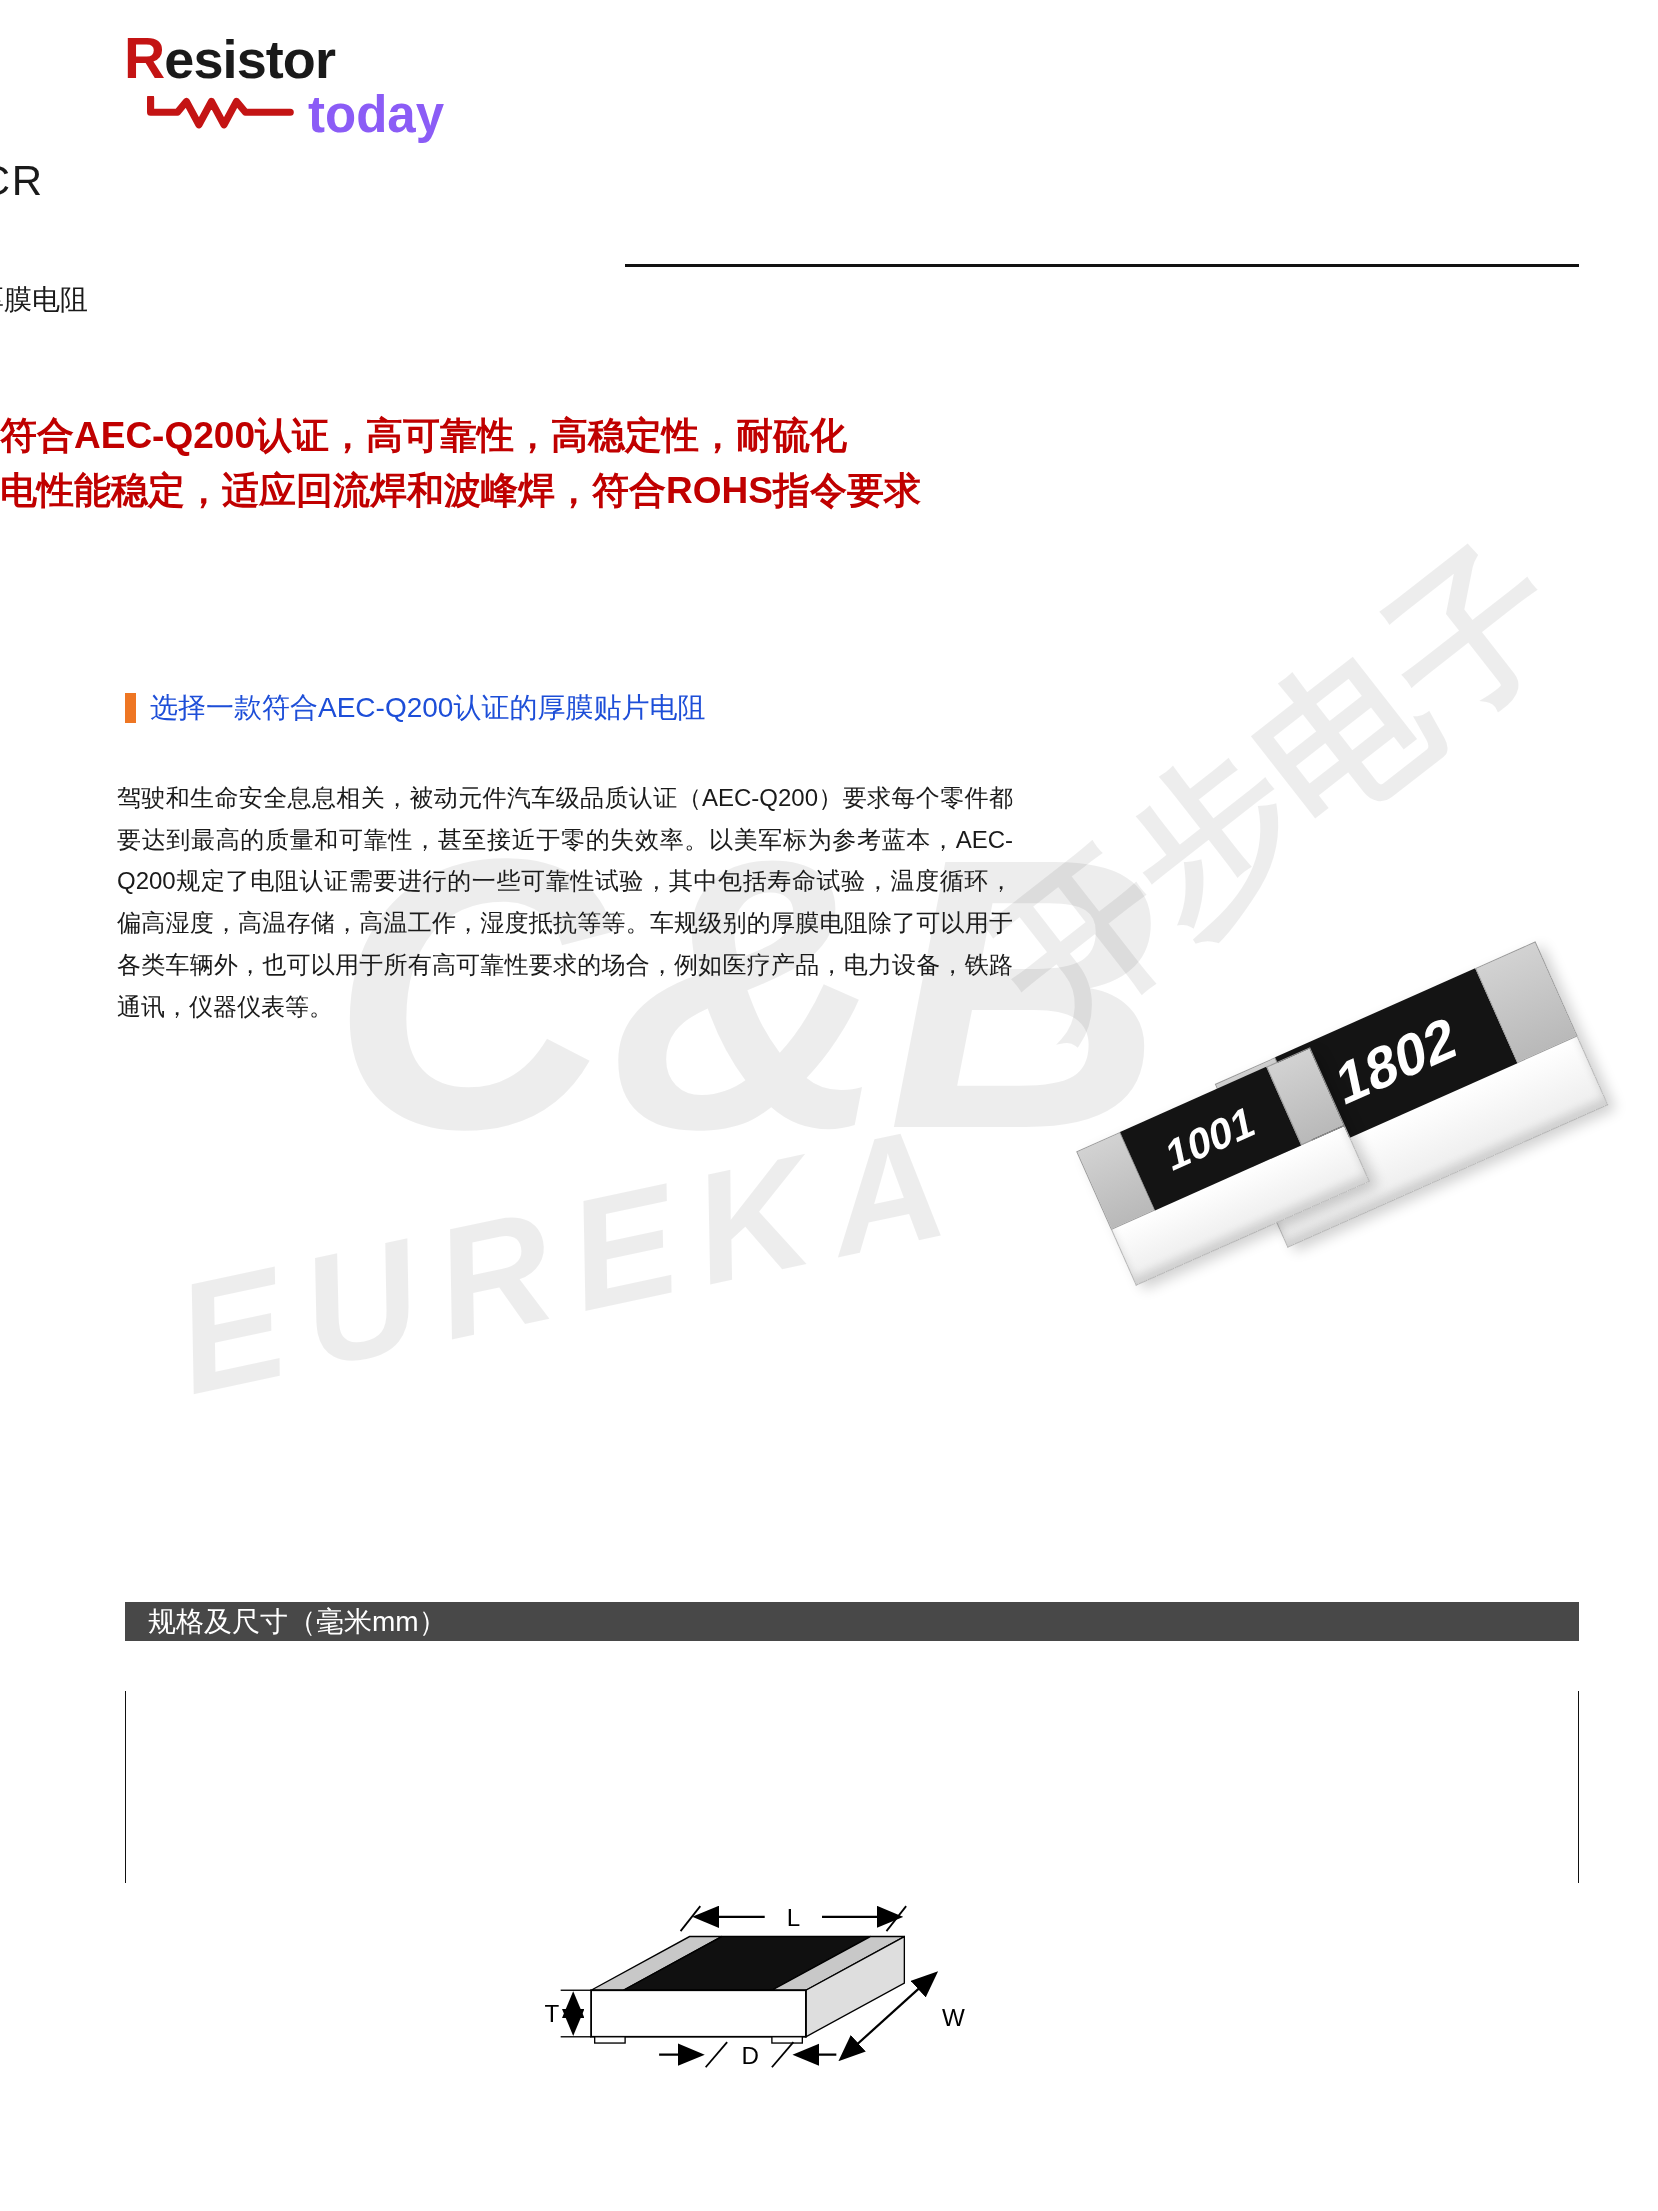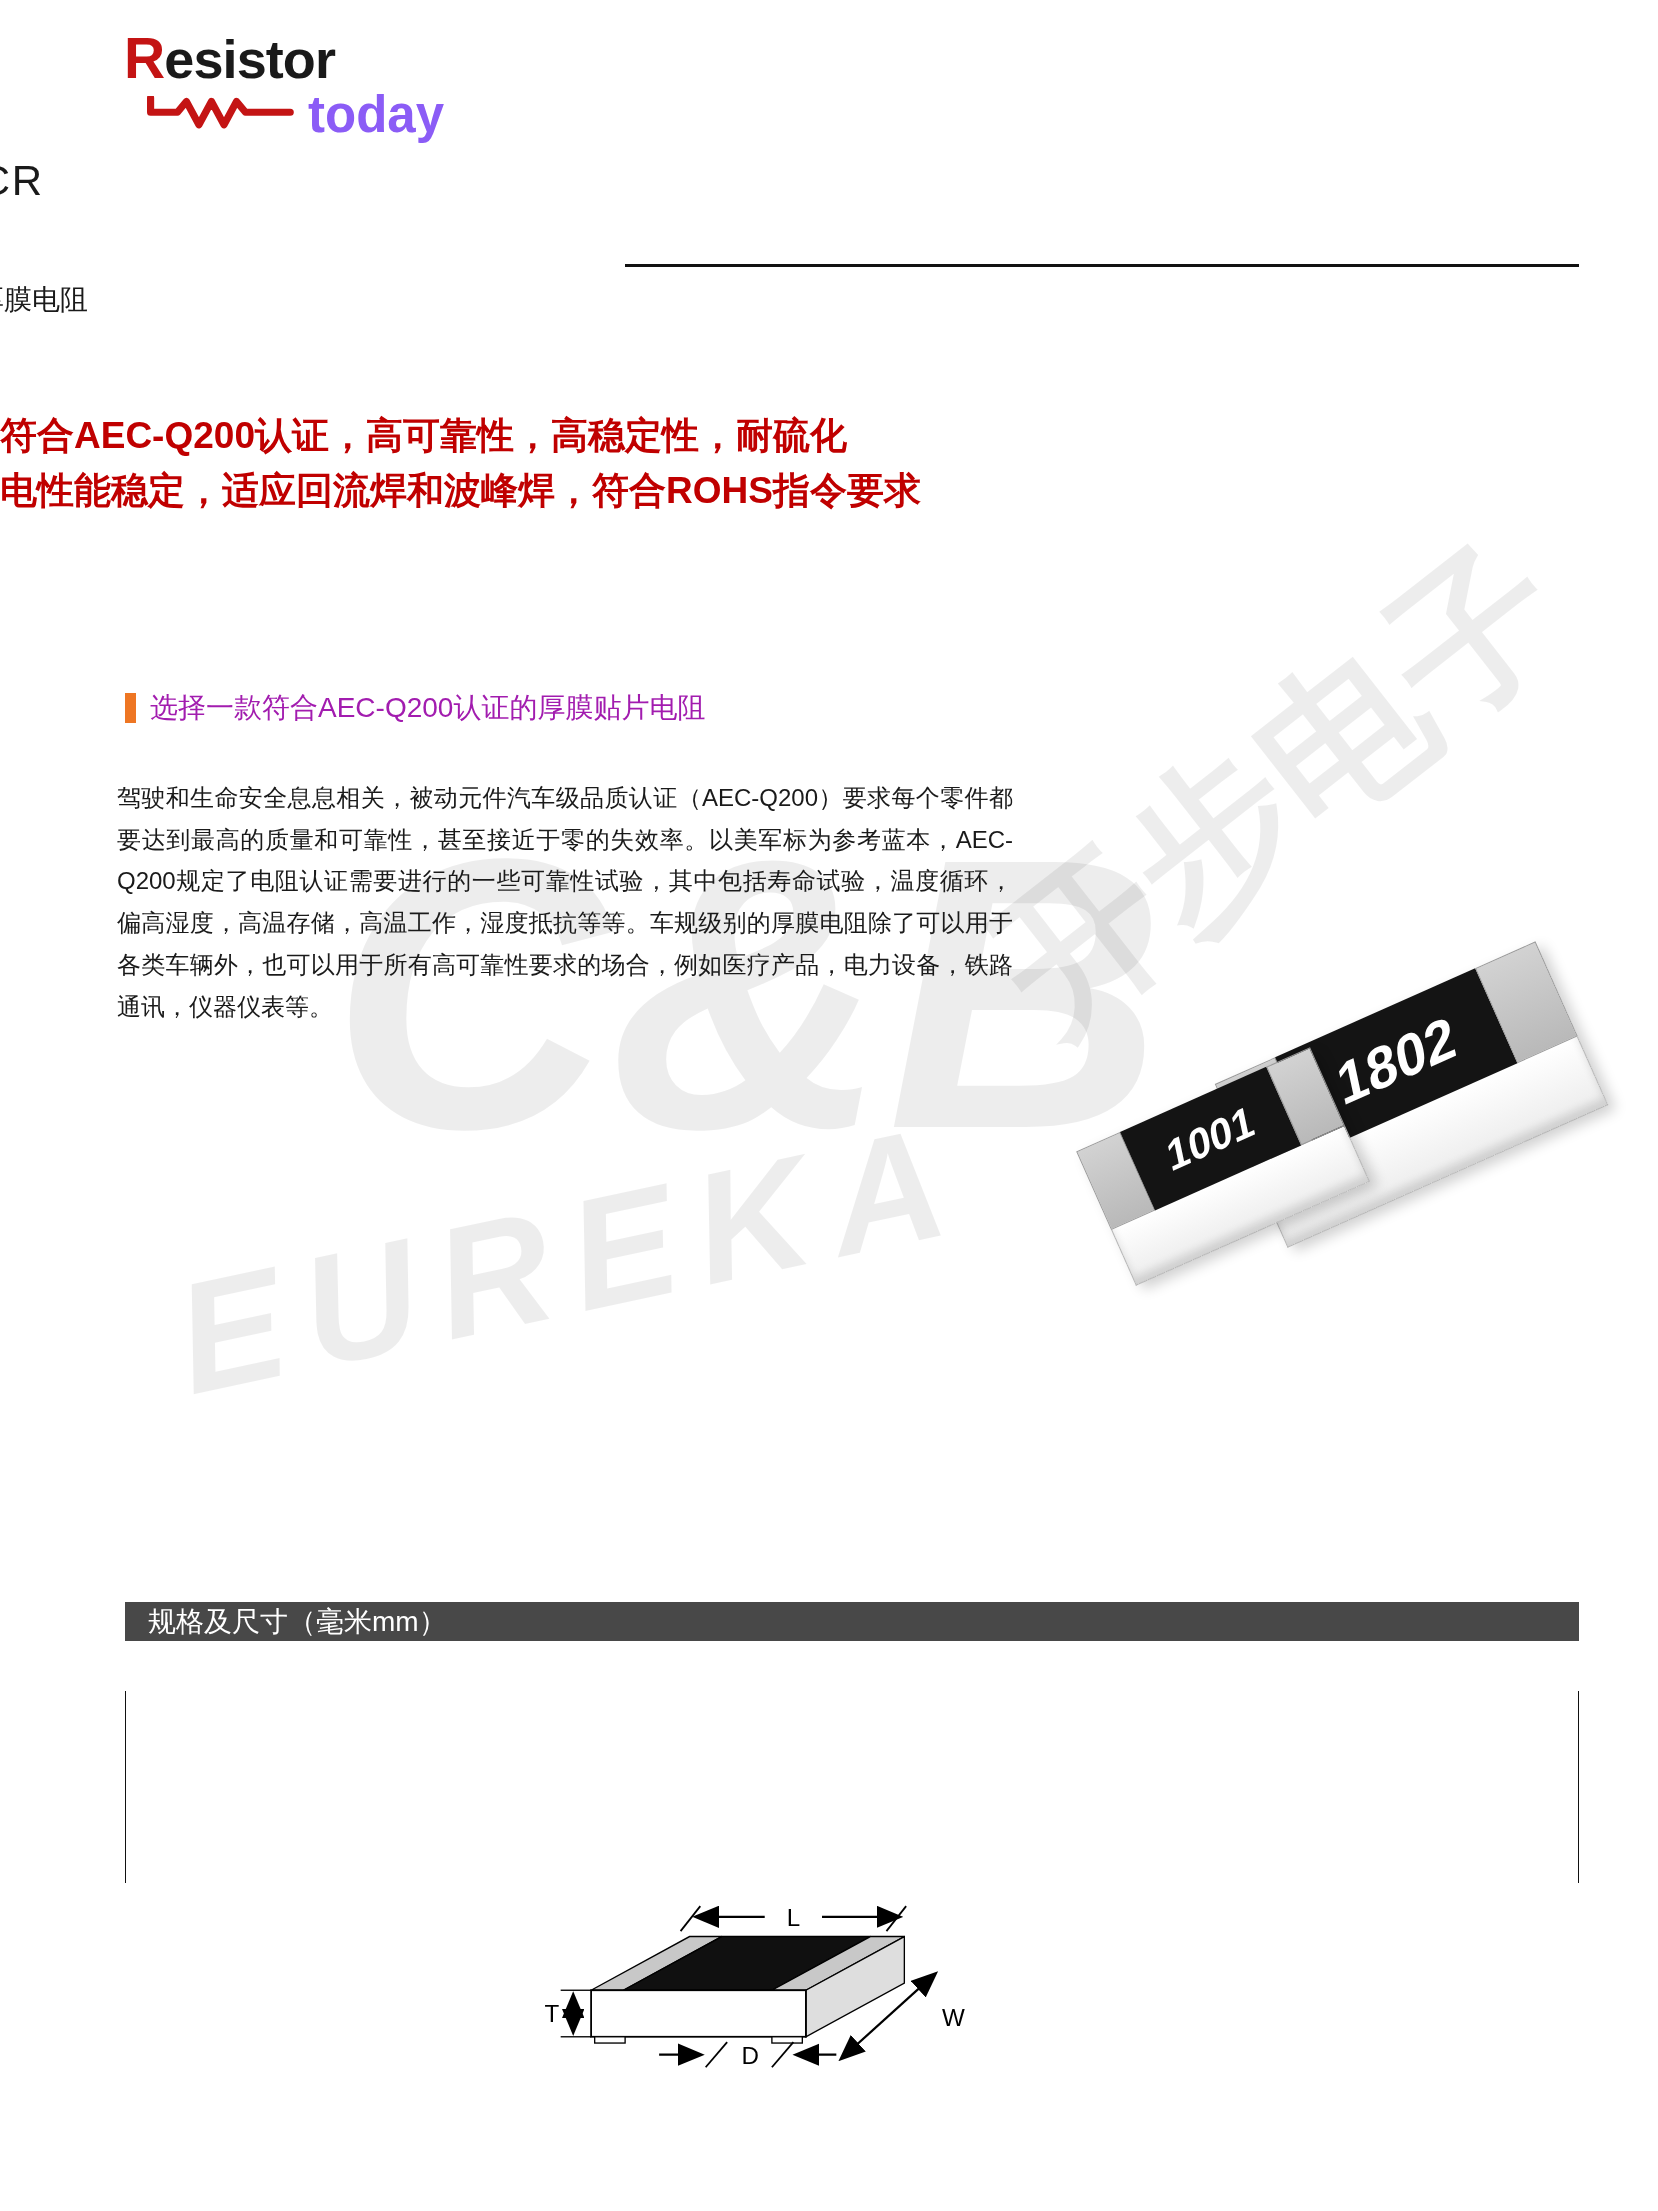--- a/index.html
+++ b/index.html
@@ -25,21 +25,21 @@
   .hdr-code{right:80px;top:47px;font-size:42px;font-weight:500;letter-spacing:1.8px;}
   .hdr-line{left:625px;top:106px;width:954px;height:3.6px;background:#111;}
   .hdr-sub{right:80px;top:120px;font-size:28px;font-weight:500;}
 
   
   .headline{left:0;top:210px;width:1589px;text-align:left;color:#c00000;font-weight:bold;font-size:37px;line-height:1.48;}
 
   
   .osec{display:flex;align-items:center;gap:14.3px;}
   .osec .bar{width:10.7px;height:30px;background:#ee7623;}
-  .osec .t{color:#a21caf;font-size:28px;font-weight:500;}
+  .osec .t{color:#1d4ed8;font-size:28px;font-weight:500;}
 
   
   .intro-title{left:125px;top:380px;}
   .intro-body{left:117px;top:430px;width:896px;font-size:24px;line-height:1.74;text-align:justify;}
   .chips{left:1102px;top:372px;width:502px;height:304px;}
   .chip{position:absolute;transform:rotate(-24deg);box-shadow:5.4px 7.2px 12.5px rgba(0,0,0,.18);}
   .chip .top{display:flex;width:100%;}
   .chip .cap{background:linear-gradient(180deg,#d2d2d2,#b9b9b9);border:0.9px solid #9a9a9a;}
   .chip .mid{flex:1;background:#141414;color:#fff;display:flex;align-items:center;justify-content:center;font-weight:bold;transform-origin:center;}
   .chip .mid span{transform:skewX(-12deg);}

